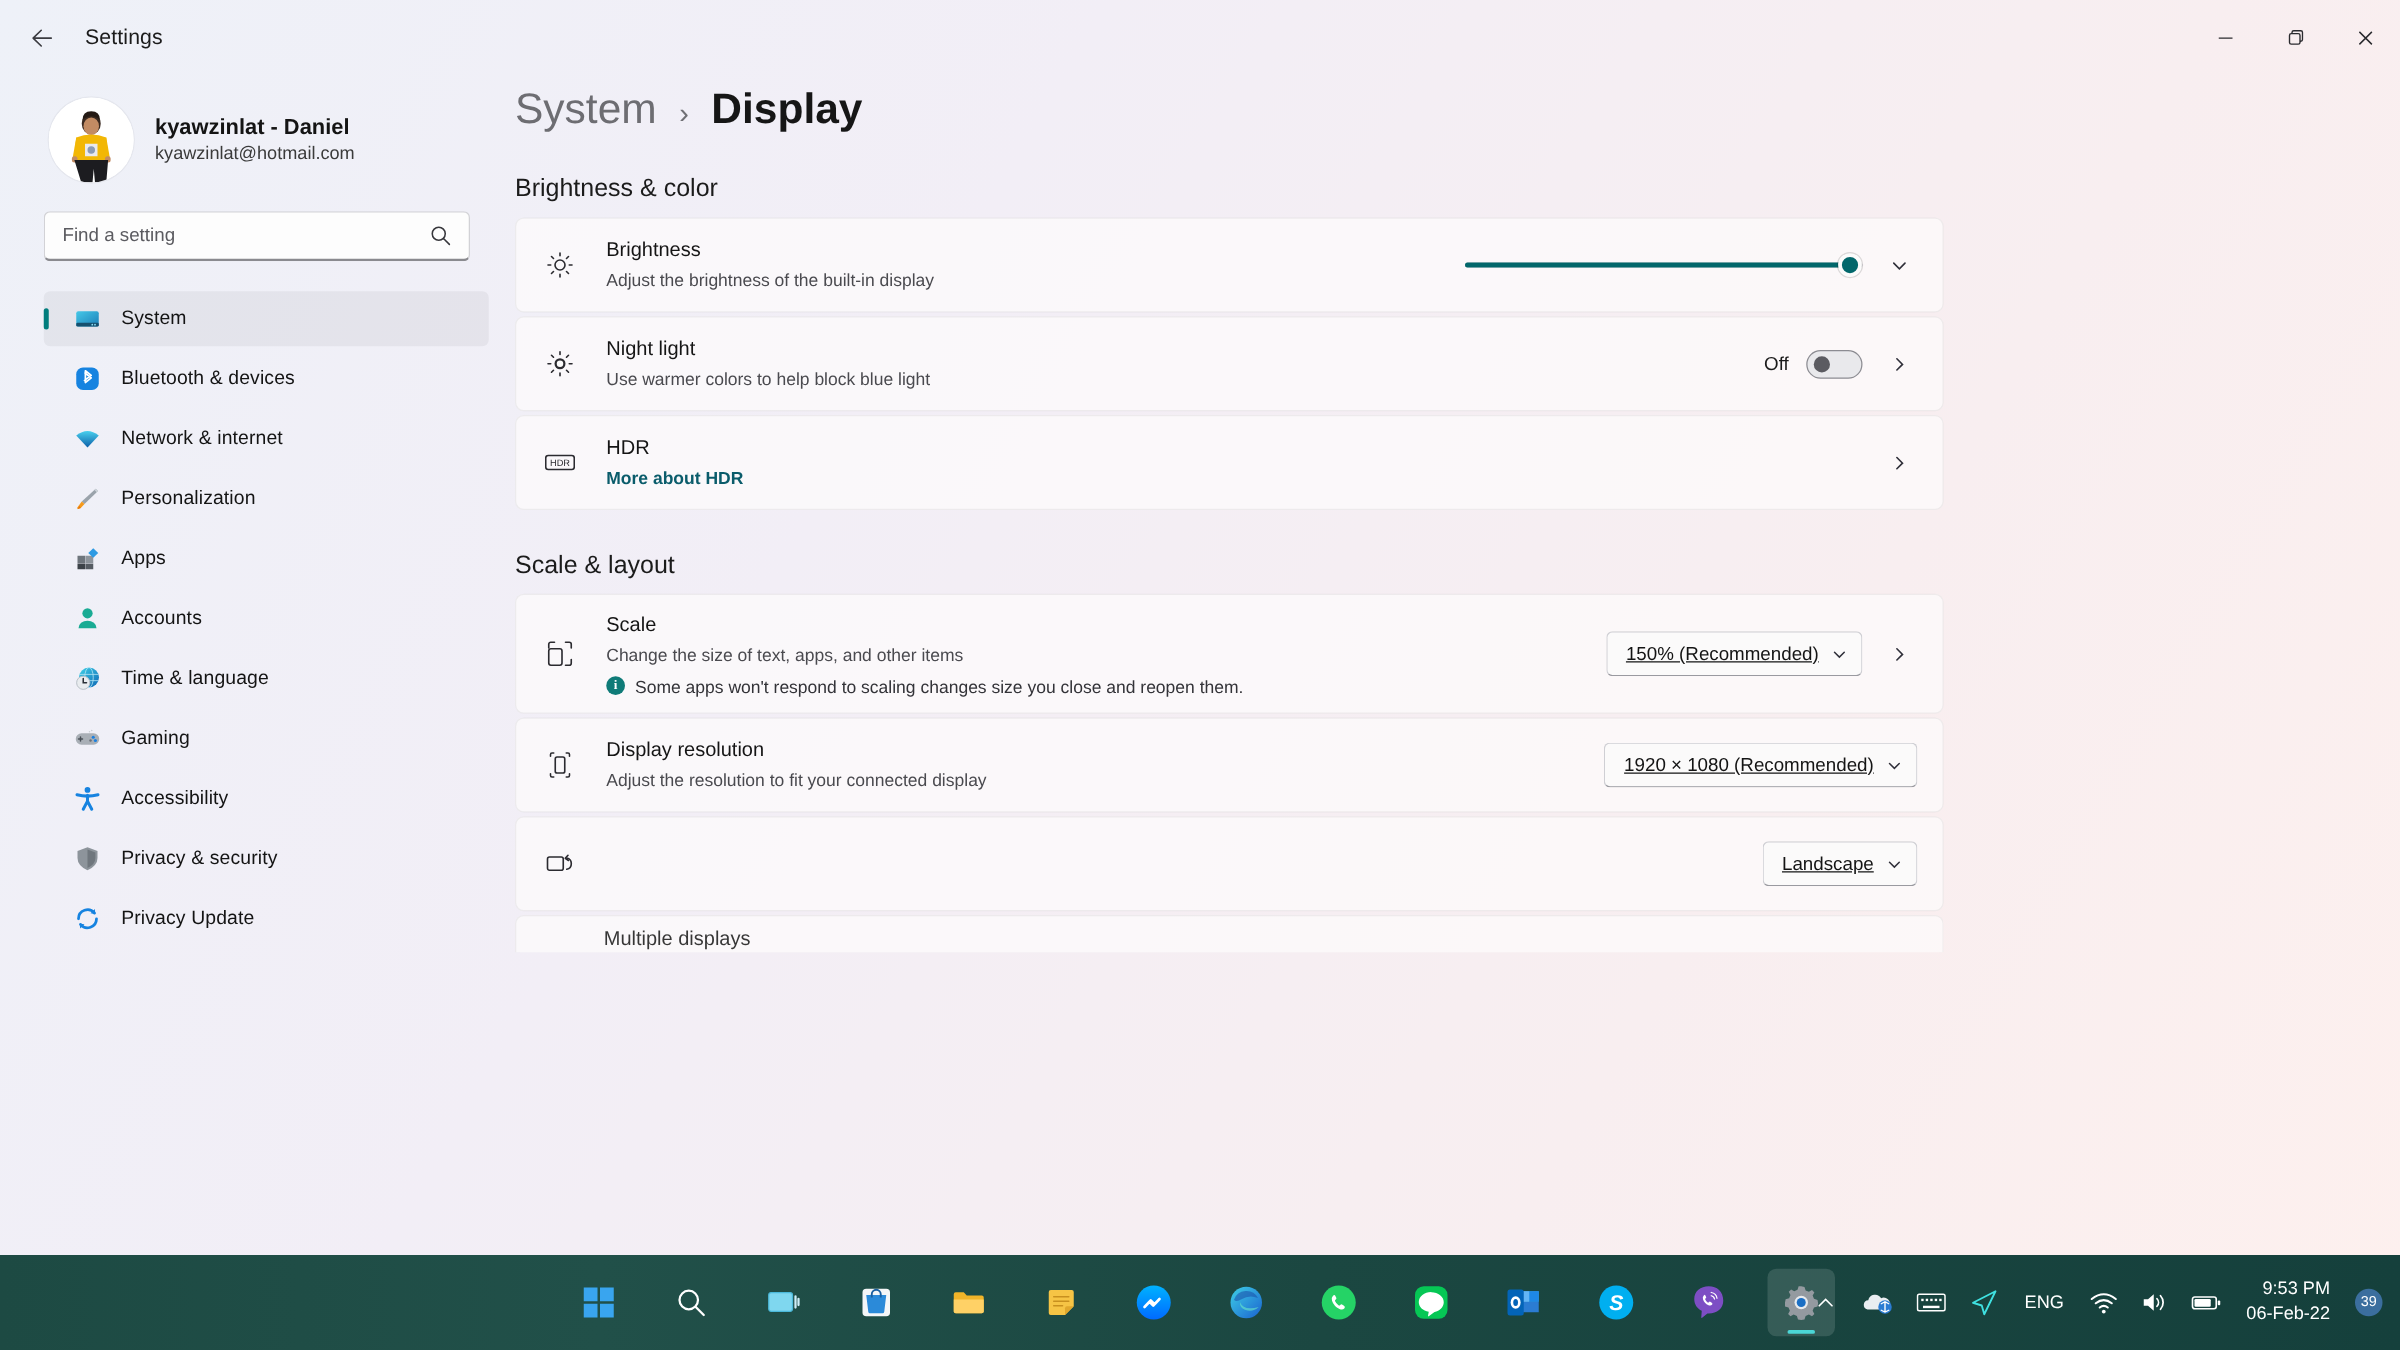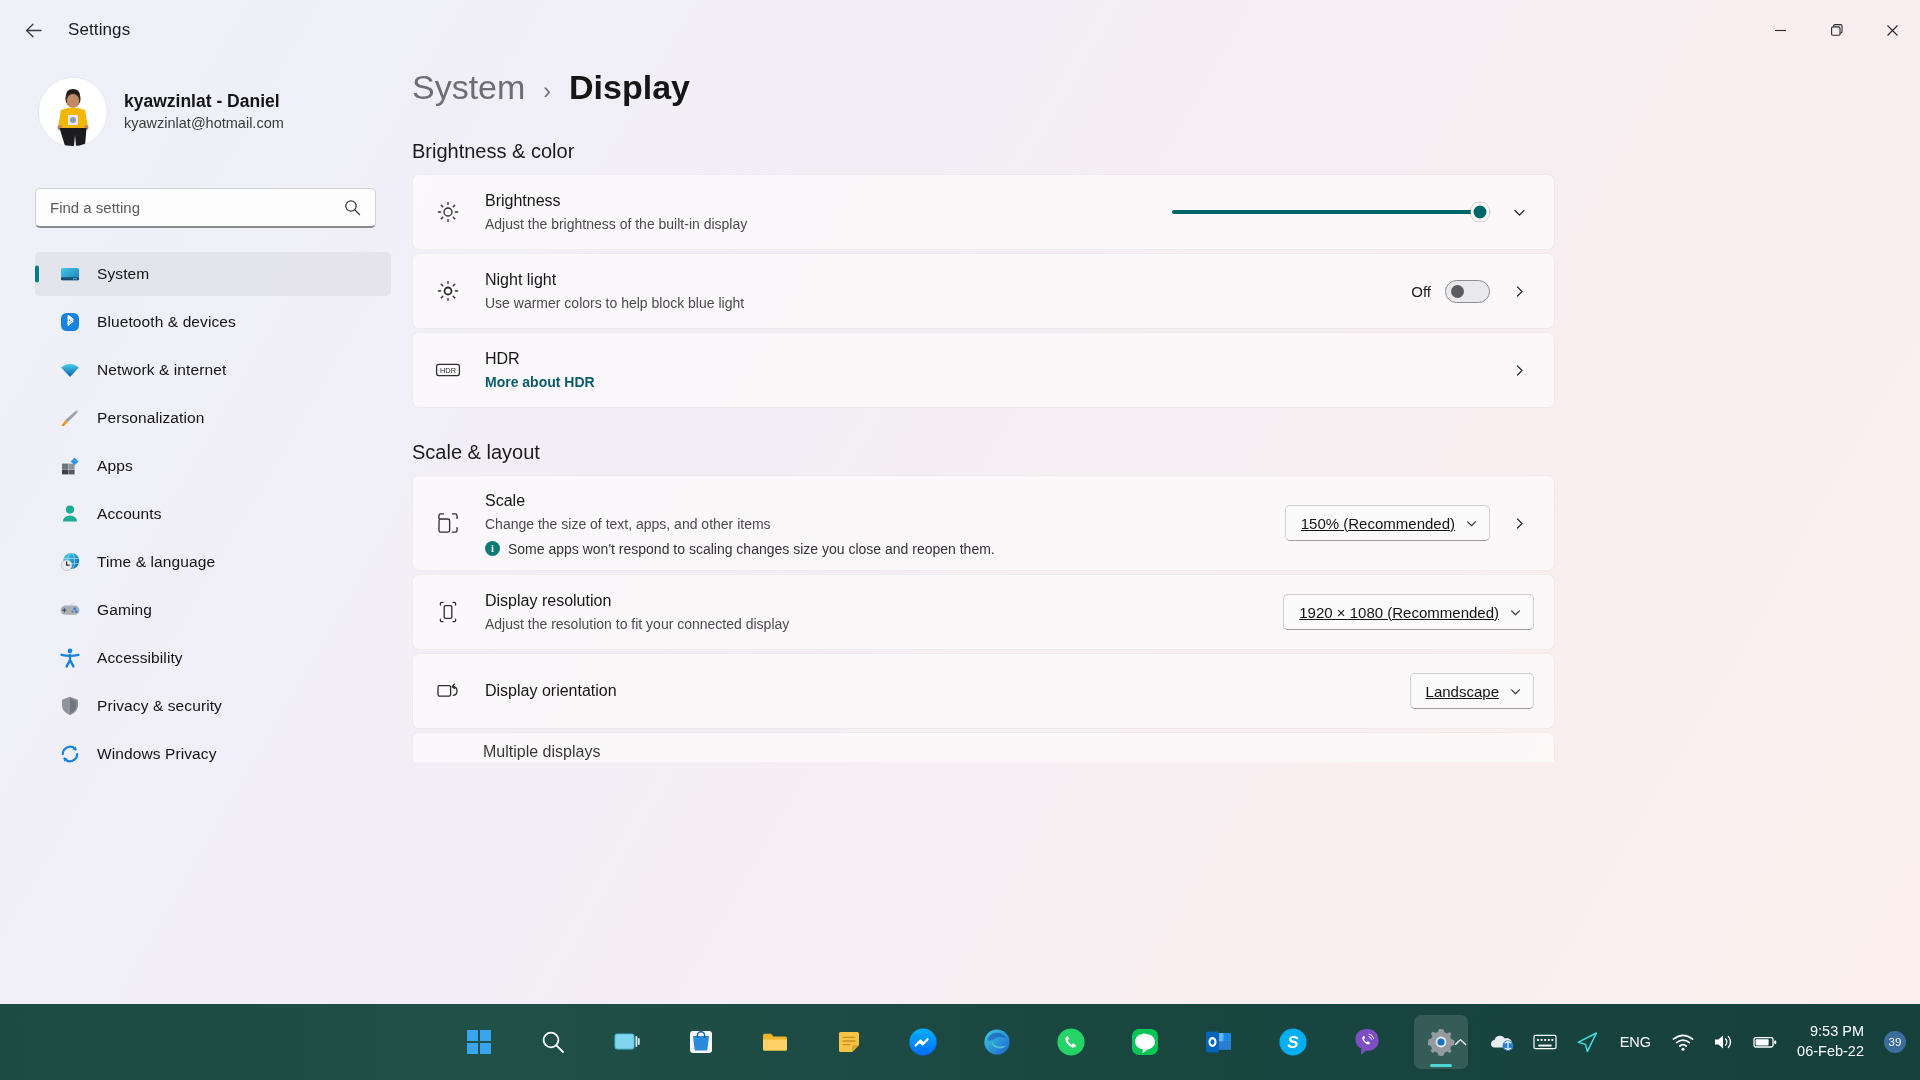--- a/index.html
+++ b/index.html
@@ -63,21 +63,21 @@
   .avatar .person { position: absolute; left: 0; top: 0; width: 100%; height: 100%; }
   .profile-text { margin-left: 17px; }
   .profile-name {
     font-size: 17.5px; font-weight: bold; color: #141414;
     line-height: 1.35;
   }
   .profile-email {
     font-size: 14.5px; color: #3b3b3b; line-height: 1.35;
   }
   .search-wrap {
-    margin: 42px 0 0 21px;
+    margin: 23px 0 0 21px;
     width: 341px; height: 40px;
     background: #fdfdfd;
     border: 1px solid #d2d2d6;
     border-bottom: 2px solid #8a8a8f;
     border-radius: 5px;
     display: flex; align-items: center;
     position: relative;
   }
   .search-input {
     flex: 1; border: none; outline: none; background: transparent;
@@ -492,21 +492,21 @@
 
       <div class="nav-item">
         <span class="nav-icon">
           <svg width="22" height="22" viewBox="0 0 22 22">
             <path d="M18.2 11 a7.2 7.2 0 0 1-12.8 4.5" stroke="#1683e0" stroke-width="2.2" fill="none" stroke-linecap="round"></path>
             <path d="M3.8 11 a7.2 7.2 0 0 1 12.8-4.5" stroke="#1683e0" stroke-width="2.2" fill="none" stroke-linecap="round"></path>
             <path d="M16.9 3.2 L17.2 7.1 L13.4 6.6 Z" fill="#1683e0"></path>
             <path d="M5.1 18.8 L4.8 14.9 L8.6 15.4 Z" fill="#1683e0"></path>
           </svg>
         </span>
-        <span class="nav-label">Windows Privacy</span>
+        <span class="nav-label">Privacy Update</span>
       </div>
 
     </div>
   </div>
 
   <div class="content">
     <div class="content-inner" style="margin-left:-398px">
 
       <div class="breadcrumb">
         <span class="bc-parent">System</span>
@@ -657,23 +657,20 @@
         </div>
 
         <div class="card">
           <span class="card-ico">
             <svg width="26" height="26" viewBox="0 0 26 26">
               <rect x="3" y="7.6" width="12.6" height="10.6" rx="1.6" stroke="#2b2b30" stroke-width="1.3" fill="none"></rect>
               <path d="M18.4 8.4 a4.6 4.6 0 0 1 0 9" stroke="#2b2b30" stroke-width="1.3" fill="none" stroke-linecap="round"></path>
               <path d="M19.4 6.2 L17.2 8.6 L19.8 10.4" stroke="#2b2b30" stroke-width="1.3" fill="none" stroke-linecap="round" stroke-linejoin="round"></path>
             </svg>
           </span>
-          <div class="card-body">
-            <div class="card-title">Display orientation</div>
-          </div>
           <div class="card-right">
             <div class="dropdown">
               <span class="dd-text">Landscape</span>
               <svg width="13" height="13" viewBox="0 0 13 13">
                 <path d="M2.6 4.8 L6.5 8.7 L10.4 4.8" stroke="#30303a" stroke-width="1.2" fill="none" stroke-linecap="round"></path>
               </svg>
             </div>
           </div>
         </div>
 

